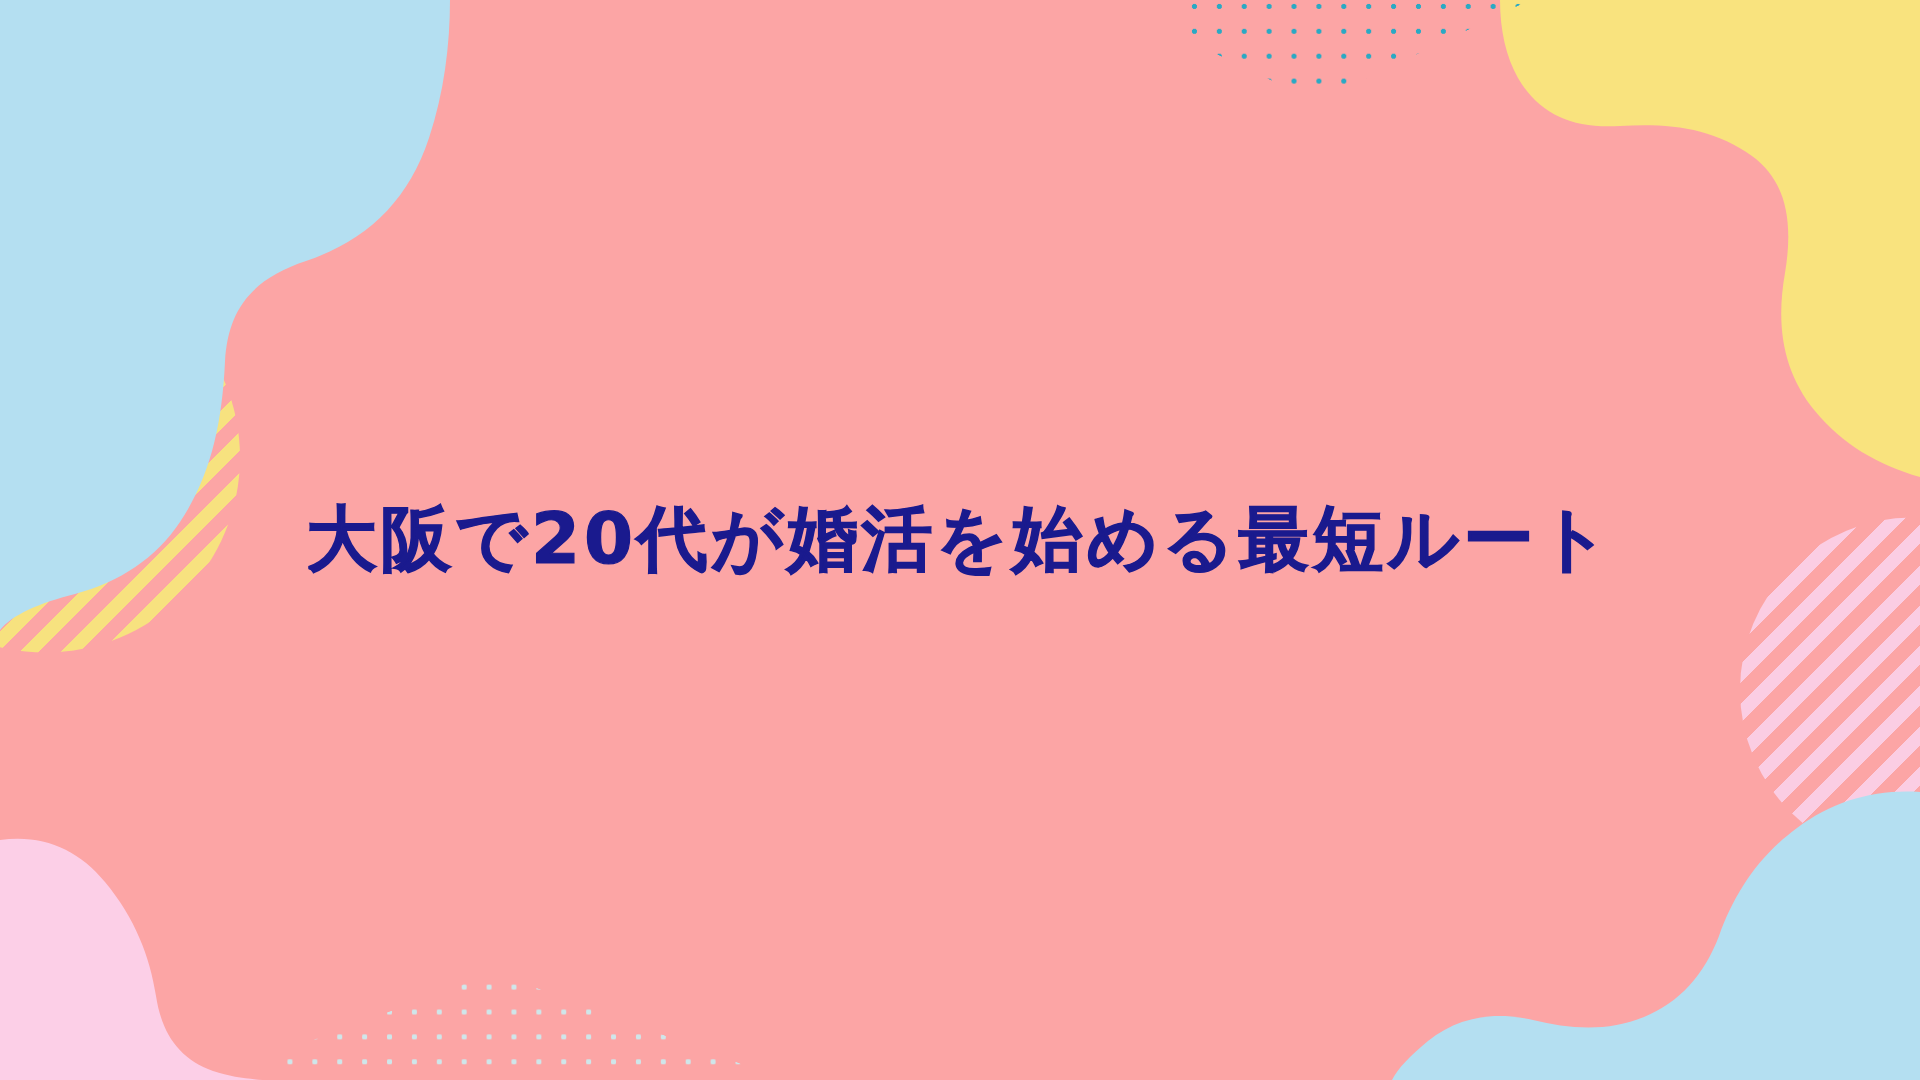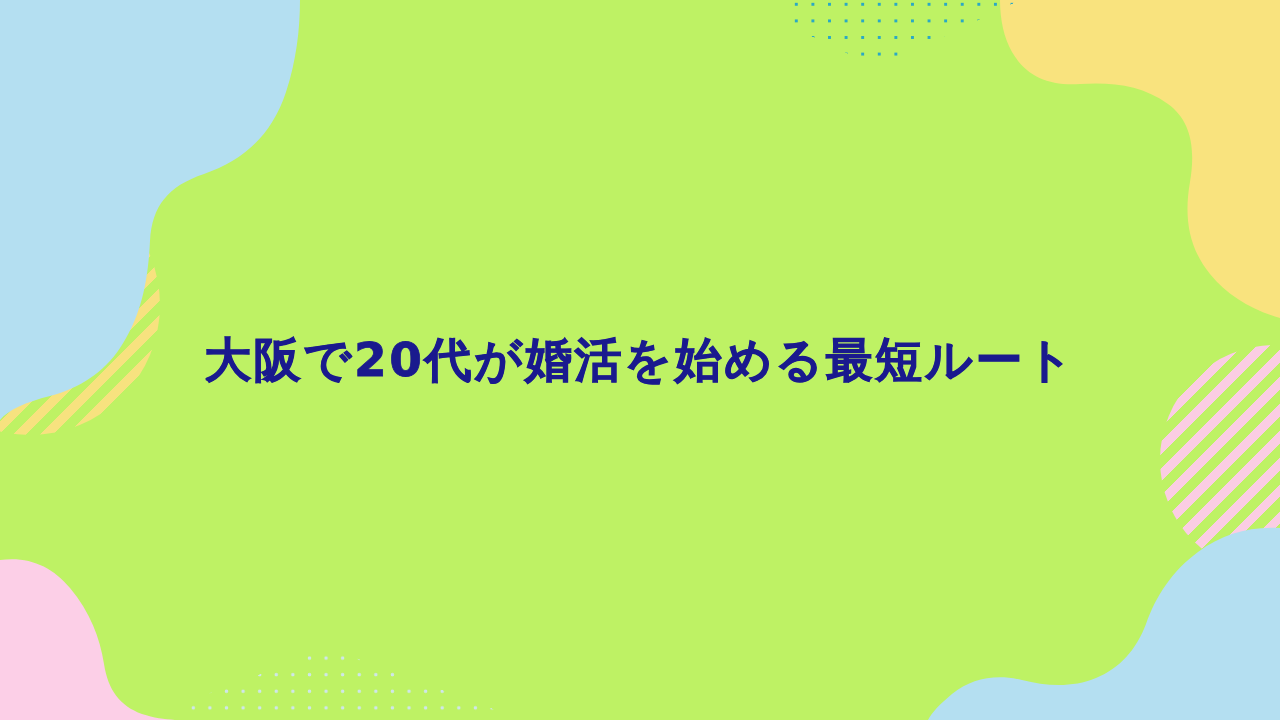--- a/index.html
+++ b/index.html
@@ -7,21 +7,21 @@
     margin: 0;
     padding: 0;
     background: #ffffff;
   }
 
   .canvas {
     position: relative;
     width: 1280px;
     height: 720px;
     overflow: hidden;
-    background: #bef264;
+    background: #fca5a5;
     font-family: "DejaVu Sans", "Liberation Sans", sans-serif;
   }
 
   .layer {
     position: absolute;
     top: 0;
     left: 0;
     width: 1280px;
     height: 720px;
     pointer-events: none;

